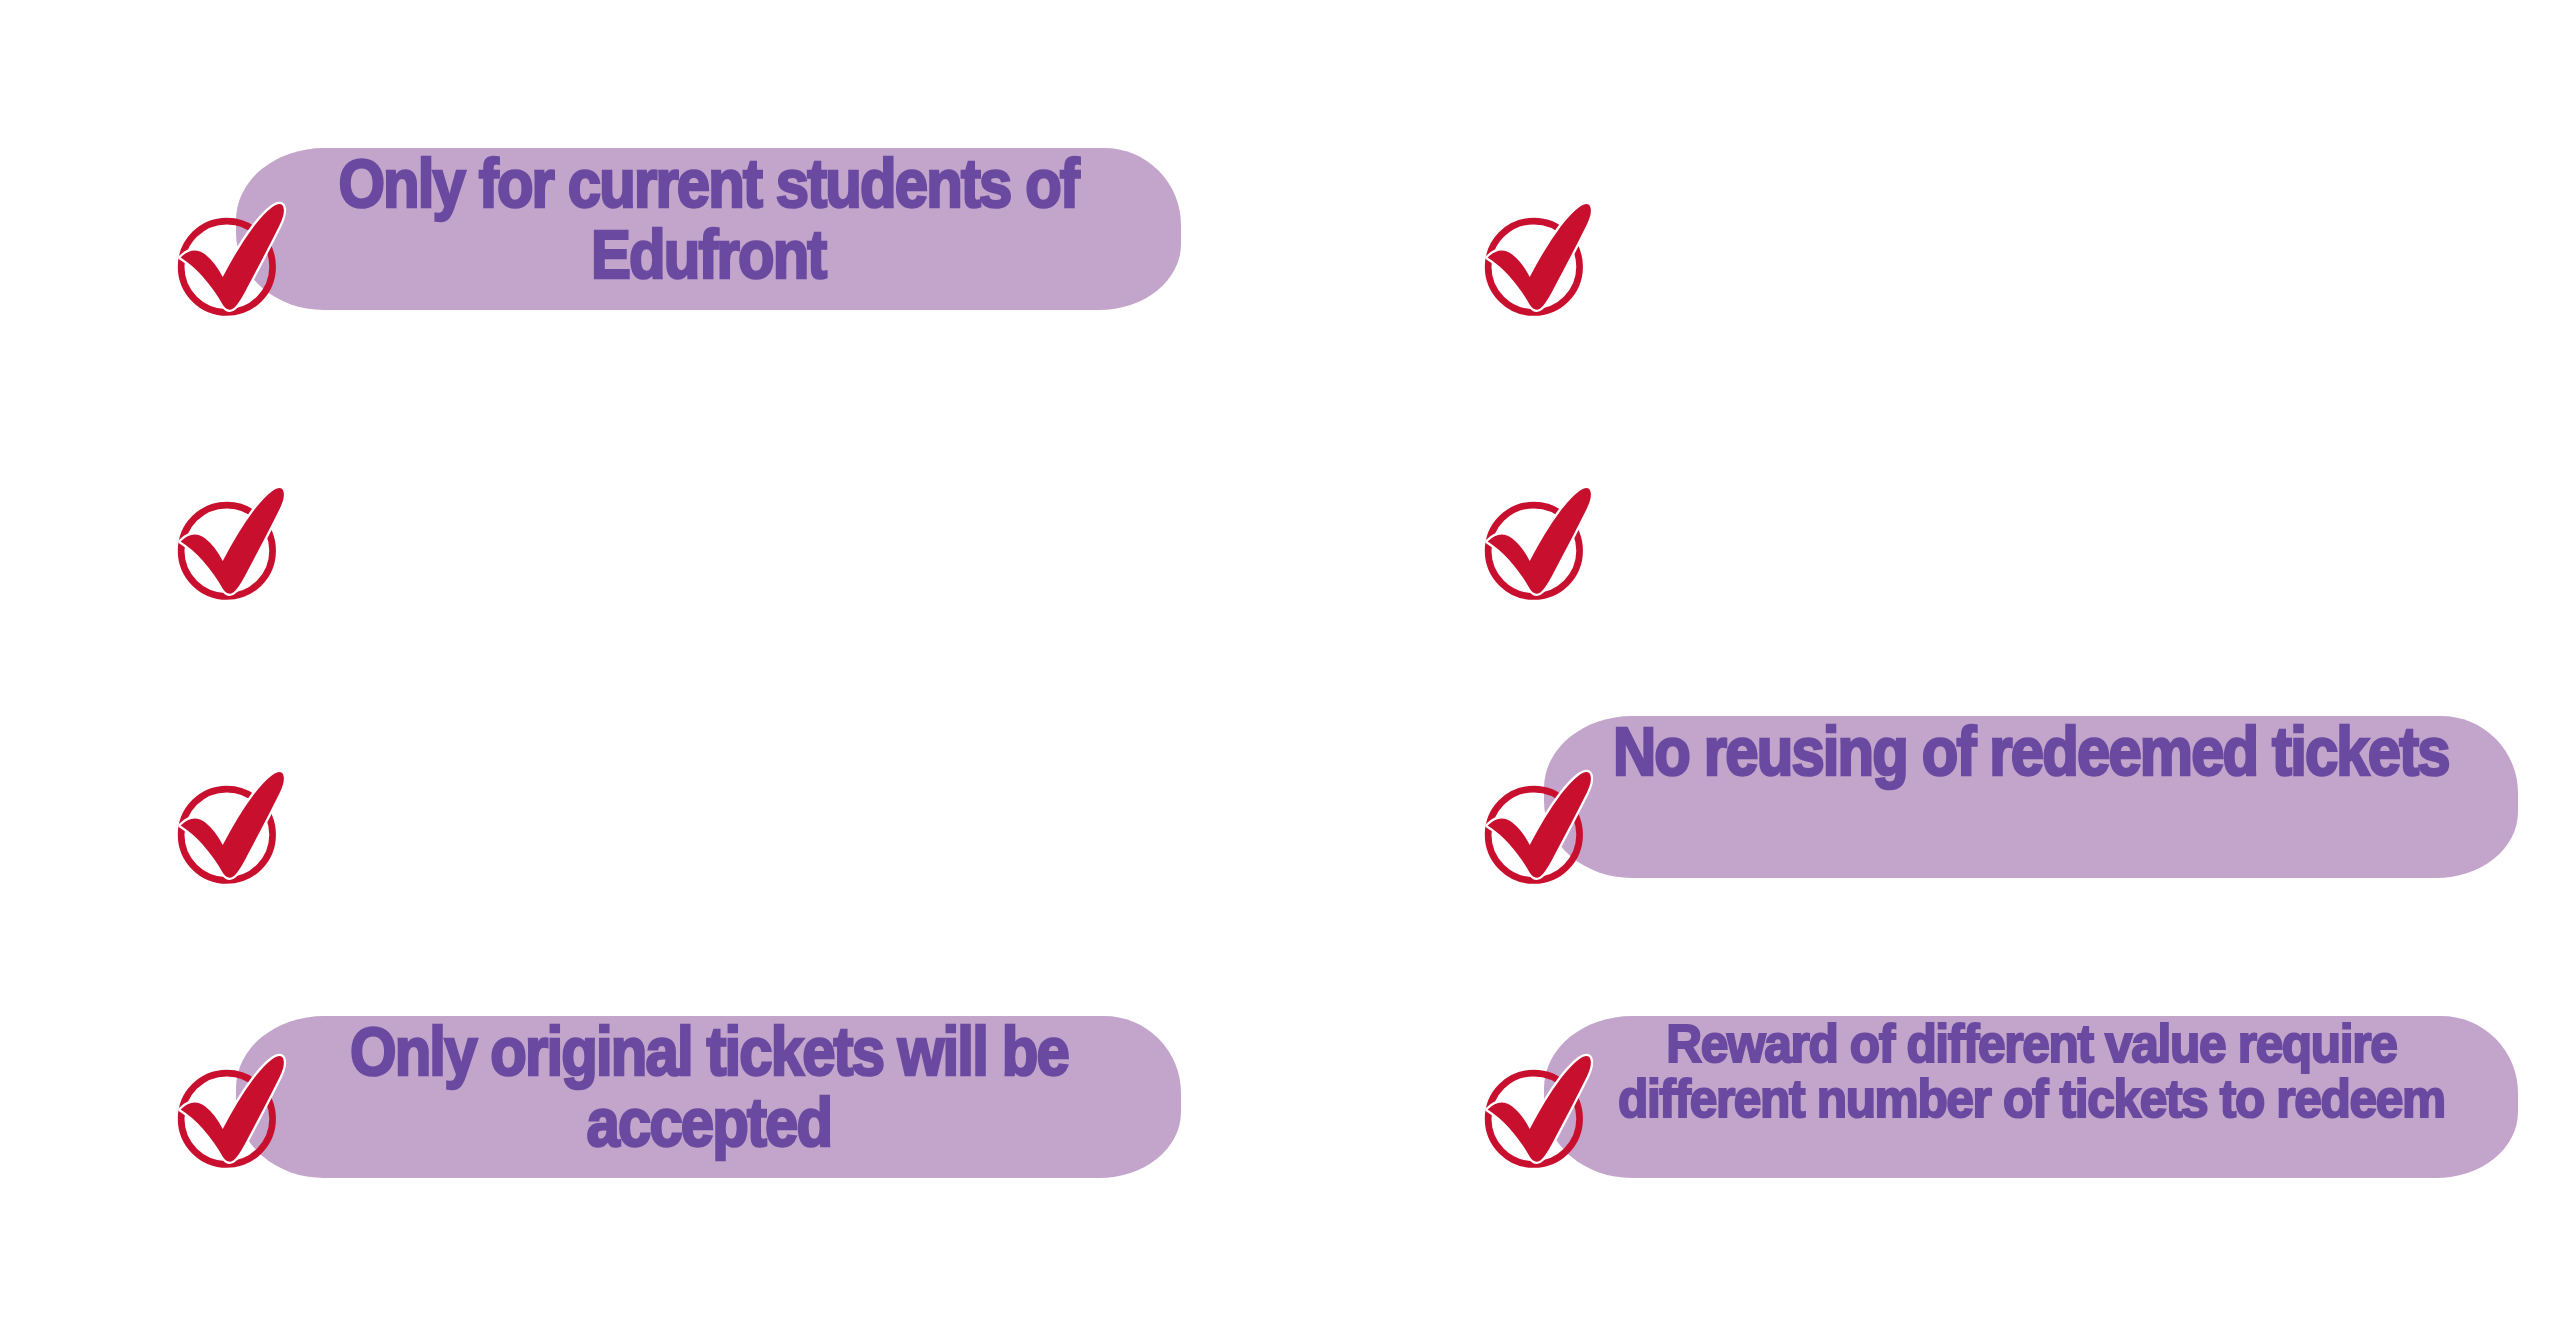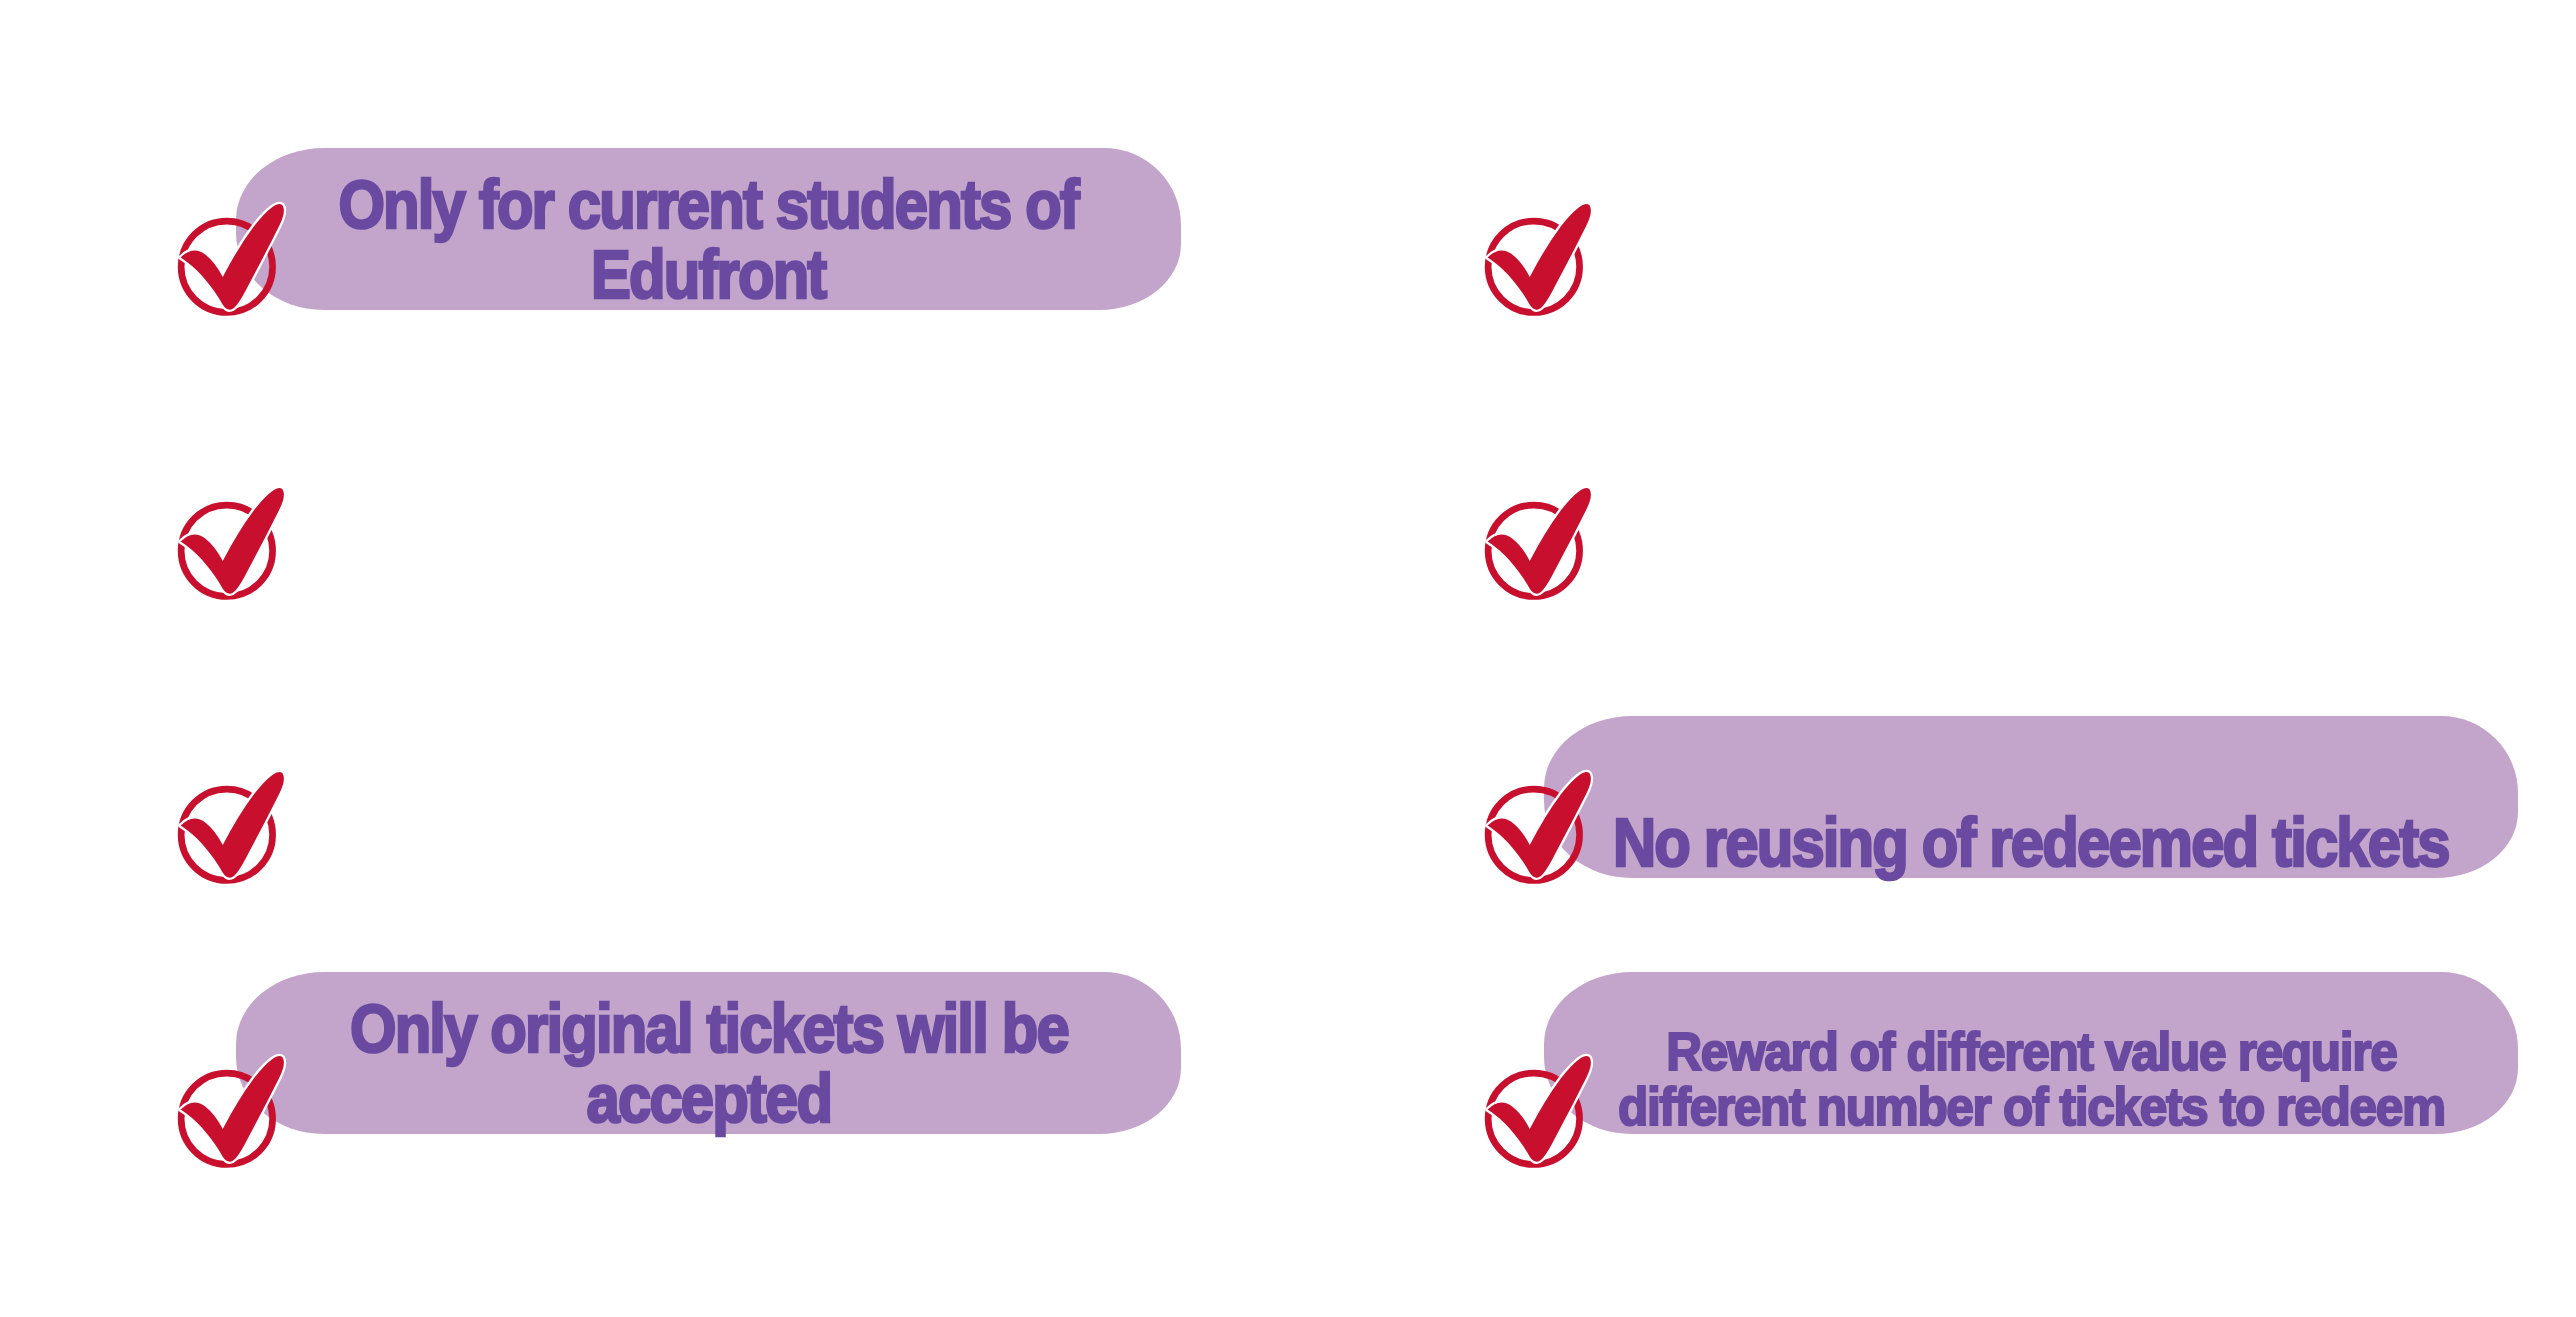--- a/index.html
+++ b/index.html
@@ -9,28 +9,28 @@
     background:#ffffff;
     overflow:hidden;
     font-family:"Liberation Sans", sans-serif;
   }
   
   .pill{
     position:absolute;
     height:162px;
     background:#c3a4ca;
     border-radius:88px 77px 82px 88px / 72px 77px 66px 77px;
-    display:flex;align-items:flex-end;justify-content:center;
+    display:flex;align-items:flex-start;justify-content:center;
   }
   .c0{left:236px;width:945px;}
   .c1{left:1544px;width:974px;}
   .r0{top:148px;}
   .r1{top:432px;}
   .r2{top:716px;}
-  .r3{top:972px;}
+  .r3{top:1016px;}
   .txt{
     display:flex;flex-direction:column;align-items:center;
     transform:scaleX(0.88);
     color:#6a4aa0;
     font-weight:bold;
     font-size:68px;
     line-height:1.04;
     letter-spacing:-2.1px;
     -webkit-text-stroke:2.6px #6a4aa0;
     text-align:center;

